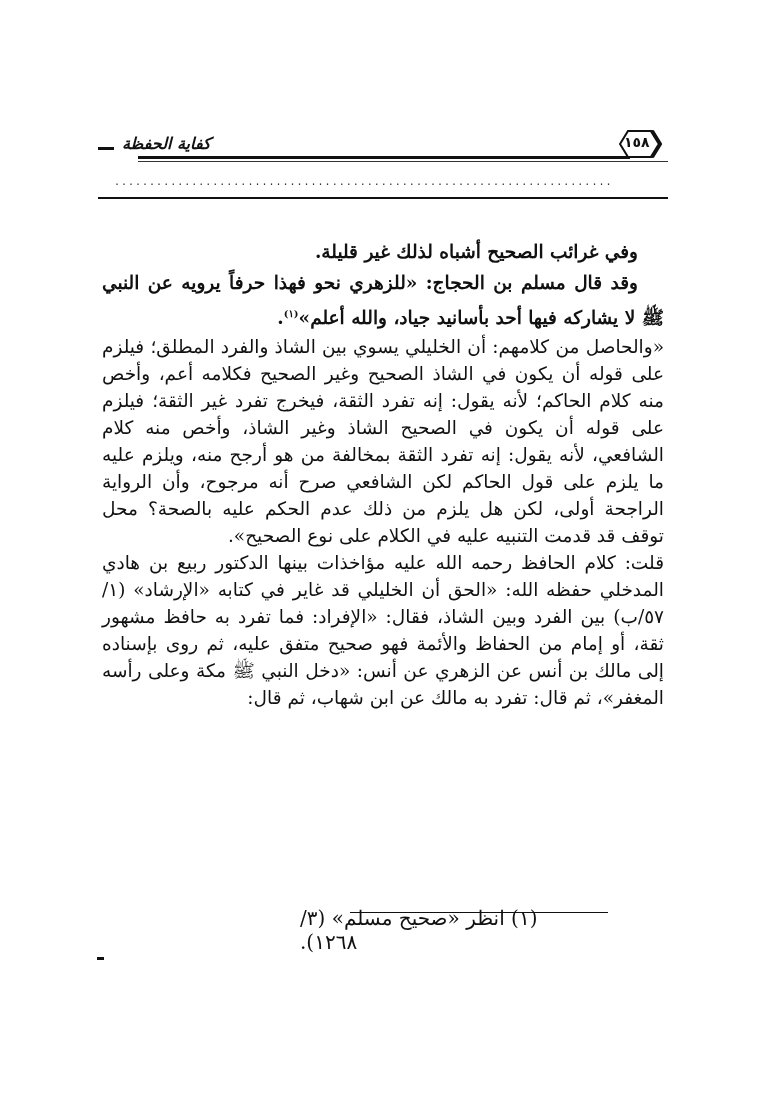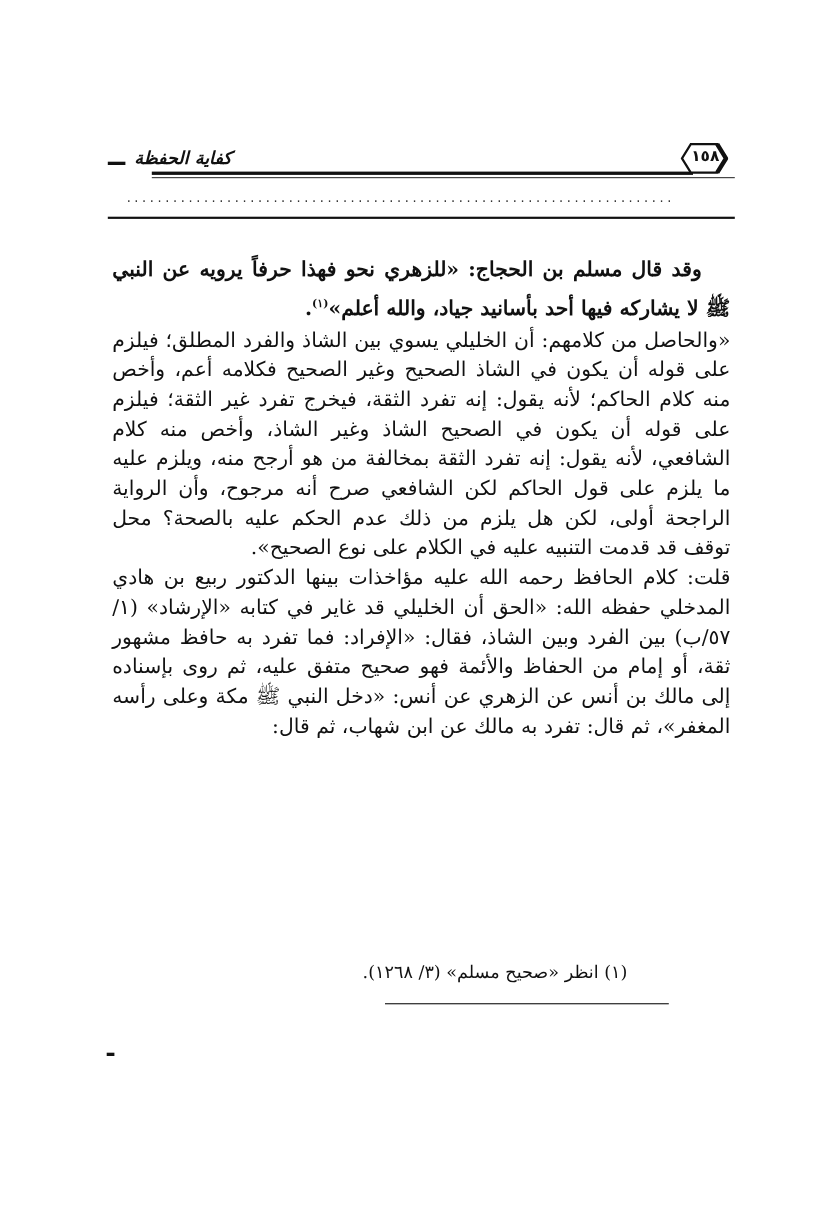--- a/index.html
+++ b/index.html
@@ -17,21 +17,21 @@
     position: absolute; left: 18px; top: 6px; direction: rtl;
     font-family: "DejaVu Serif", serif; font-style: italic; font-weight: bold; font-size: 16px;
     background: #fff; padding: 0 4px 0 6px;
   }
   .title-dash { position: absolute; left: 0; top: 19px; width: 16px; height: 3px; background: #111; }
   .page-badge {
     position: absolute; right: 8px; top: 0px; width: 44px; height: 30px;
   }
   .page-badge svg { position: absolute; left: 0; top: 0; }
   .page-number {
-    position: absolute; left: 8px; top: 6px; width: 30px; text-align: right;
+    position: absolute; left: 8px; top: 6px; width: 30px; text-align: left;
     font-family: "DejaVu Sans", sans-serif; font-size: 14px; font-weight: bold;
   }
 
   .dots {
     position: absolute; left: 114px; top: 176px; width: 500px; overflow: hidden; white-space: nowrap;
     font-family: "DejaVu Sans Mono", monospace; font-size: 10px; letter-spacing: 1px; color: #333;
   }
   .main-rule { position: absolute; left: 98px; top: 197px; width: 570px; height: 2px; background: #111; }
 
   
@@ -42,22 +42,22 @@
   .body-text p { margin: 0; }
   .indent { text-indent: 26px; }
   .gap { margin-top: 6px !important; }
   .bold { font-weight: bold; }
   .tight { line-height: 27px; }
   sup { font-size: 10px; }
 
   
   .fn-rule { position: absolute; left: 350px; top: 912px; width: 258px; height: 1px; background: #111; }
   .footnote {
-    position: absolute; left: 300px; top: 874px; width: 300px; direction: rtl; text-align: center;
-    font-size: 16px;
+    position: absolute; left: 300px; top: 906px; width: 300px; direction: rtl; text-align: left;
+    font-size: 20px;
   }
   .bottom-mark { position: absolute; left: 97px; top: 957px; width: 7px; height: 3px; background: #111; }
 </style>
 </head>
 <body>
 
 <div class="page">
 
   <div class="header">
     <div class="title-dash"></div>
@@ -70,20 +70,21 @@
         <polyline points="36,3 44,16 36,29" fill="none" stroke="#111" stroke-width="4"></polyline>
       </svg>
       <span class="page-number">١٥٨</span>
     </div>
   </div>
 
   <div class="dots">...............................................................................................</div>
   <div class="main-rule"></div>
 
   <div class="body-text">
+    <p class="indent bold gap">وفي غرائب الصحيح أشباه لذلك غير قليلة.</p>
     <p class="indent bold"><span>وقد قال مسلم بن الحجاج: «للزهري نحو فهذا حرفاً يرويه عن النبي ﷺ لا يشاركه فيها أحد بأسانيد جياد، والله أعلم»</span><sup>(١)</sup><span>.</span></p>
     <p class="tight">«والحاصل من كلامهم: أن الخليلي يسوي بين الشاذ والفرد المطلق؛ فيلزم على قوله أن يكون في الشاذ الصحيح وغير الصحيح فكلامه أعم، وأخص منه كلام الحاكم؛ لأنه يقول: إنه تفرد الثقة، فيخرج تفرد غير الثقة؛ فيلزم على قوله أن يكون في الصحيح الشاذ وغير الشاذ، وأخص منه كلام الشافعي، لأنه يقول: إنه تفرد الثقة بمخالفة من هو أرجح منه، ويلزم عليه ما يلزم على قول الحاكم لكن الشافعي صرح أنه مرجوح، وأن الرواية الراجحة أولى، لكن هل يلزم من ذلك عدم الحكم عليه بالصحة؟ محل توقف قد قدمت التنبيه عليه في الكلام على نوع الصحيح».</p>
     <p class="tight">قلت: كلام الحافظ رحمه الله عليه مؤاخذات بينها الدكتور ربيع بن هادي المدخلي حفظه الله: «الحق أن الخليلي قد غاير في كتابه «الإرشاد» (١/ ٥٧/ب) بين الفرد وبين الشاذ، فقال: «الإفراد: فما تفرد به حافظ مشهور ثقة، أو إمام من الحفاظ والأئمة فهو صحيح متفق عليه، ثم روى بإسناده إلى مالك بن أنس عن الزهري عن أنس: «دخل النبي ﷺ مكة وعلى رأسه المغفر»، ثم قال: تفرد به مالك عن ابن شهاب، ثم قال:</p>
   </div>
 
   <div class="fn-rule"></div>
   <div class="footnote">(١) انظر «صحيح مسلم» (٣/ ١٢٦٨).</div>
   <div class="bottom-mark"></div>
 </div>
 

